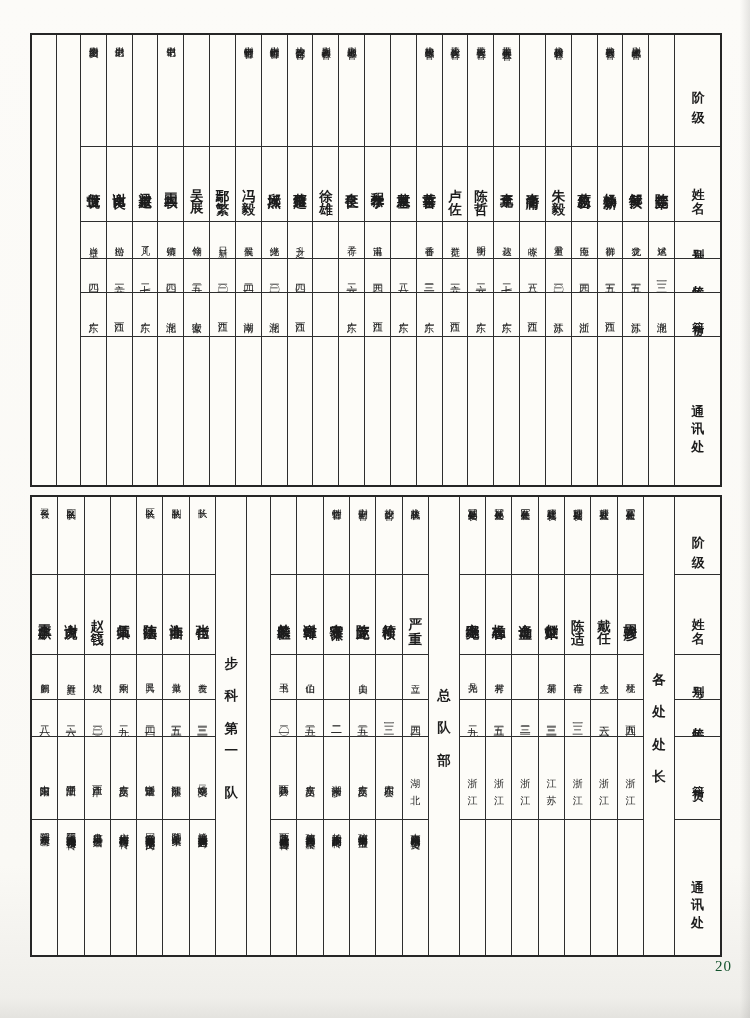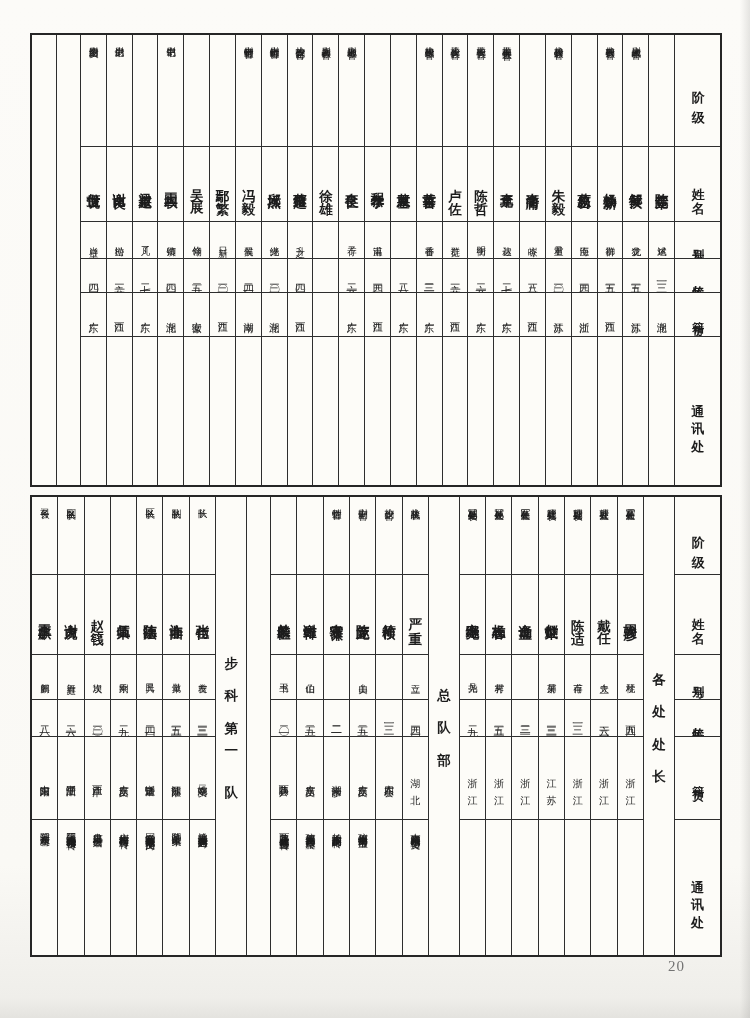--- a/index.html
+++ b/index.html
@@ -64,22 +64,22 @@
   .c-contact{font-size:10px;padding-top:5px;justify-content:flex-start;line-height:1.18;}
   
   .col-headers .cell{font-size:13px;font-weight:bold;justify-content:center;}
   .col-headers .c-rank{letter-spacing:1.5em;padding-top:1.5em;}
   .col-headers .c-name{letter-spacing:1.0em;padding-top:1.0em;}
   .col-headers .c-alias{letter-spacing:.15em;padding-top:.15em;font-size:12px;}
   .col-headers .c-age{letter-spacing:.1em;padding-top:.1em;font-size:12px;}
   .col-headers .c-native{letter-spacing:.35em;padding-top:.35em;font-size:12px;}
   .col-headers .c-contact{letter-spacing:1.4em;padding-top:1.4em;justify-content:center;}
   .page-number{
-    position:absolute;top:958px;left:668px;width:48px;text-align:left;
-    font-size:15px;color:#737373;letter-spacing:1px;
+    position:absolute;top:958px;left:684px;width:48px;text-align:right;
+    font-size:15px;color:#14532d;letter-spacing:1px;
   }
 </style>
 </head>
 <body>
 
 <div class="sheet"></div>
 <div class="scan-edge-right"></div>
 
 <div id="table-top" class="tbl">
     <div class="col col-empty">

